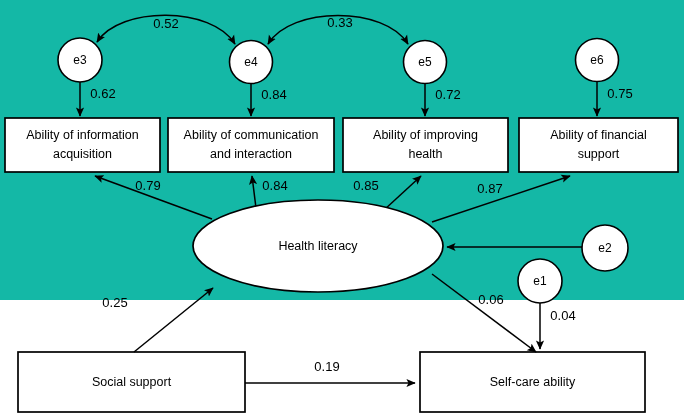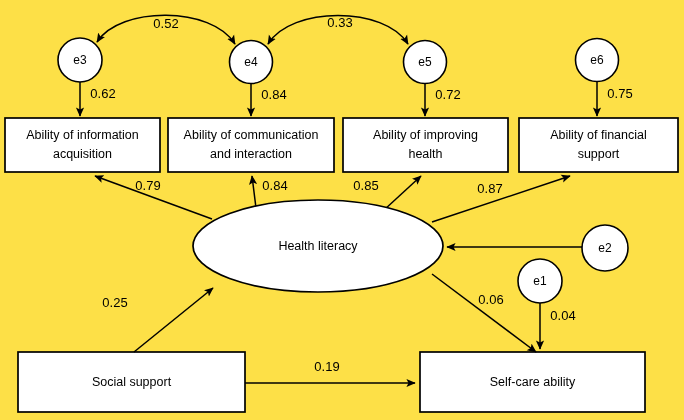--- a/index.html
+++ b/index.html
@@ -9,22 +9,22 @@
   }
   body {
     width: 684px;
     height: 420px;
     font-family: "Liberation Sans", sans-serif;
     overflow: hidden;
   }
   #diagram-root {
     position: relative;
     width: 684px;
-    height: 420px;
-    background: #fde047;
+    height: 300px;
+    background: #14b8a6;
   }
   svg#sem-svg {
     display: block;
     width: 684px;
     height: 420px;
   }
   .node-shape {
     fill: #ffffff;
     stroke: #000000;
     stroke-width: 1.6;

